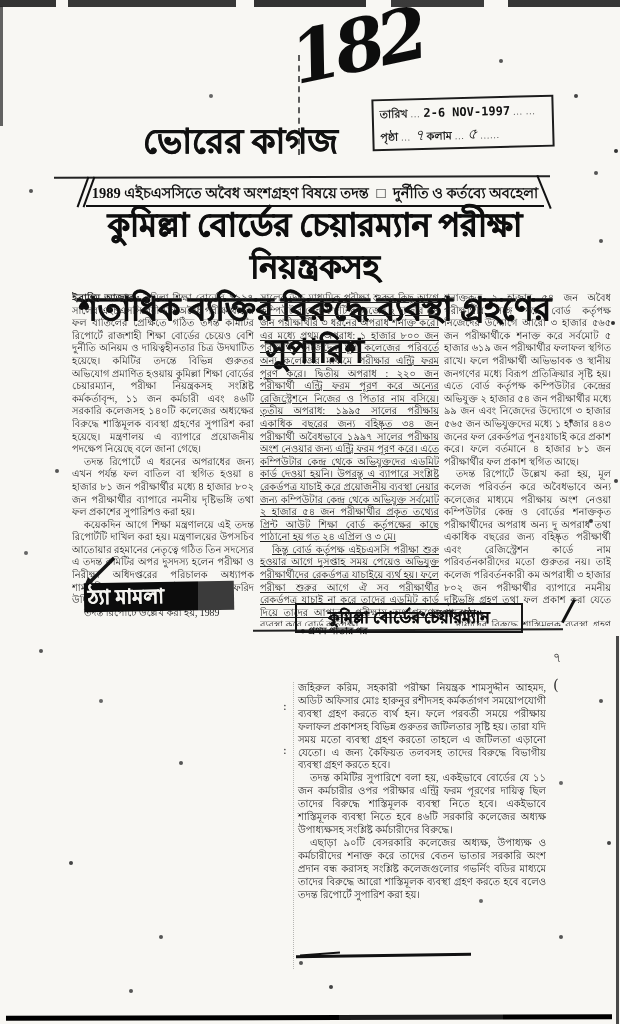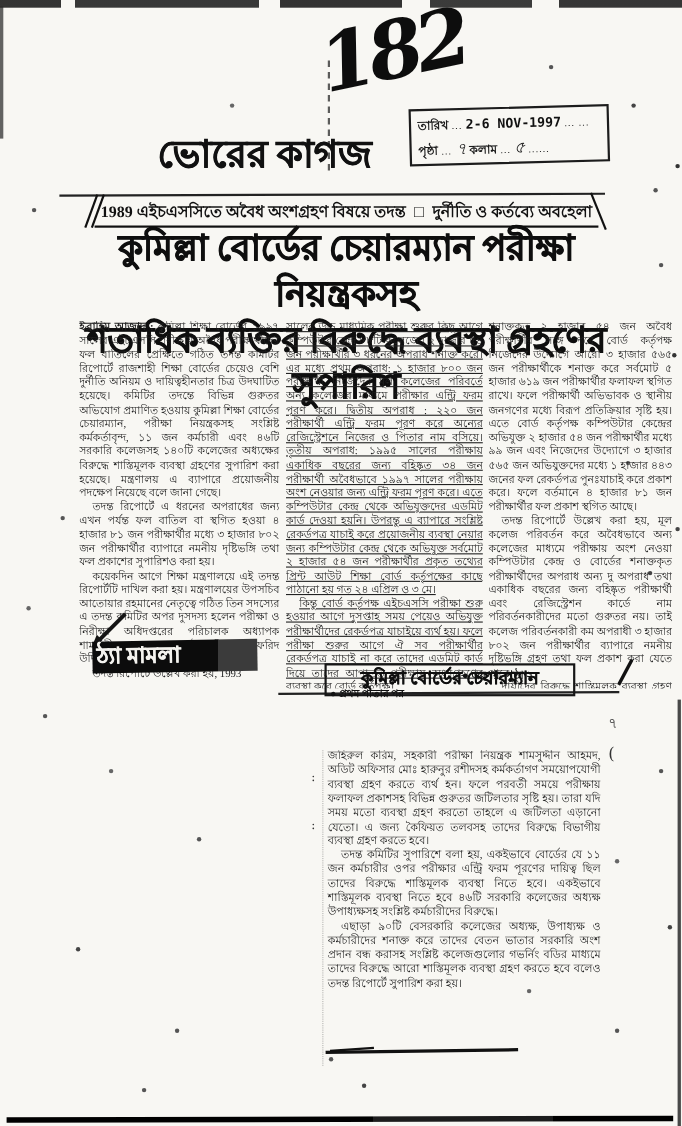--- a/index.html
+++ b/index.html
@@ -166,23 +166,23 @@
   <div class="mark mark-l2"></div>
   <div class="mark mark-r1"></div>
 
   <h1 class="headline">
     <span>কুমিল্লা বোর্ডের চেয়ারম্যান পরীক্ষা নিয়ন্ত্রকসহ</span><br>
     <span>শতাধিক ব্যক্তির বিরুদ্ধে ব্যবস্থা গ্রহণের সুপারিশ</span>
   </h1>
 
   <div class="col col-1">
     <p class="first"><b class="byline">ইব্রাহিম আজাদ : </b><span>কুমিল্লা শিক্ষা বোর্ডের ১৯৯৭ সালের এইচএসসি পরীক্ষায় অবৈধ পরীক্ষার্থীদের ফল বাতিলের প্রেক্ষিতে গঠিত তদন্ত কমিটির রিপোর্টে রাজশাহী শিক্ষা বোর্ডের চেয়েও বেশি দুর্নীতি অনিয়ম ও দায়িত্বহীনতার চিত্র উদঘাটিত হয়েছে। কমিটির তদন্তে বিভিন্ন গুরুতর অভিযোগ প্রমাণিত হওয়ায় কুমিল্লা শিক্ষা বোর্ডের চেয়ারম্যান, পরীক্ষা নিয়ন্ত্রকসহ সংশ্লিষ্ট কর্মকর্তাবৃন্দ, ১১ জন কর্মচারী এবং ৪৬টি সরকারি কলেজসহ ১৪০টি কলেজের অধ্যক্ষের বিরুদ্ধে শাস্তিমূলক ব্যবস্থা গ্রহণের সুপারিশ করা হয়েছে। মন্ত্রণালয় এ ব্যাপারে প্রয়োজনীয় পদক্ষেপ নিয়েছে বলে জানা গেছে।</span></p>
-    <p>তদন্ত রিপোর্টে এ ধরনের অপরাধের জন্য এখন পর্যন্ত ফল বাতিল বা স্থগিত হওয়া ৪ হাজার ৮১ জন পরীক্ষার্থীর মধ্যে ৩ হাজার ৮০২ জন পরীক্ষার্থীর ব্যাপারে নমনীয় দৃষ্টিভঙ্গি তথা ফল প্রকাশের সুপারিশও করা হয়।</p>
+    <p>তদন্ত রিপোর্টে এ ধরনের অপরাধের জন্য এখন পর্যন্ত ফল বাতিল বা স্থগিত হওয়া ৪ হাজার ৮১ জন পরীক্ষার্থীর মধ্যে 8 হাজার ৮০২ জন পরীক্ষার্থীর ব্যাপারে নমনীয় দৃষ্টিভঙ্গি তথা ফল প্রকাশের সুপারিশও করা হয়।</p>
     <p>কয়েকদিন আগে শিক্ষা মন্ত্রণালয়ে এই তদন্ত রিপোর্টটি দাখিল করা হয়। মন্ত্রণালয়ের উপসচিব আতোয়ার রহমানের নেতৃত্বে গঠিত তিন সদস্যের এ তদন্ত কমিটির অপর দুসদস্য হলেন পরীক্ষা ও নিরীক্ষা অধিদপ্তরের পরিচালক অধ্যাপক শামসুদ্দীন আহমেদ ও উপপরিচালক ফরিদ উদ্দিন আহমদ।</p>
-    <p>তদন্ত রিপোর্টে উল্লেখ করা হয়, 1993</p>
+    <p>তদন্ত রিপোর্টে উল্লেখ করা হয়, 1989</p>
   </div>
   <div class="col col-2">
     <p class="first">সালের উচ্চ মাধ্যমিক পরীক্ষা শুরুর কিছু আগে কম্পিউটার কেন্দ্র ৮৮টি কলেজের ২ হাজার ৫৪ জন পরীক্ষার্থীর ৩ ধরনের অপরাধ শনাক্ত করে। এর মধ্যে প্রথম অপরাধ: ১ হাজার ৮০০ জন পরীক্ষার্থী নিজেদের মূল কলেজের পরিবর্তে অন্য কলেজের মাধ্যমে পরীক্ষার এন্ট্রি ফরম পূরণ করে। দ্বিতীয় অপরাধ : ২২০ জন পরীক্ষার্থী এন্ট্রি ফরম পূরণ করে অন্যের রেজিস্ট্রেশনে নিজের ও পিতার নাম বসিয়ে। তৃতীয় অপরাধ: ১৯৯৫ সালের পরীক্ষায় একাধিক বছরের জন্য বহিষ্কৃত ৩৪ জন পরীক্ষার্থী অবৈধভাবে ১৯৯৭ সালের পরীক্ষায় অংশ নেওয়ার জন্য এন্ট্রি ফরম পূরণ করে। এতে কম্পিউটার কেন্দ্র থেকে অভিযুক্তদের এডমিট কার্ড দেওয়া হয়নি। উপরন্তু এ ব্যাপারে সংশ্লিষ্ট রেকর্ডপত্র যাচাই করে প্রয়োজনীয় ব্যবস্থা নেয়ার জন্য কম্পিউটার কেন্দ্র থেকে অভিযুক্ত সর্বমোট ২ হাজার ৫৪ জন পরীক্ষার্থীর প্রকৃত তথ্যের প্রিন্ট আউট শিক্ষা বোর্ড কর্তৃপক্ষের কাছে পাঠানো হয় গত ২৪ এপ্রিল ও ৩ মে।</p>
     <p>কিন্তু বোর্ড কর্তৃপক্ষ এইচএসসি পরীক্ষা শুরু হওয়ার আগে দুসপ্তাহ সময় পেয়েও অভিযুক্ত পরীক্ষার্থীদের রেকর্ডপত্র যাচাইয়ে ব্যর্থ হয়। ফলে পরীক্ষা শুরুর আগে ঐ সব পরীক্ষার্থীর রেকর্ডপত্র যাচাই না করে তাদের এডমিট কার্ড দিয়ে তাদের আপাতত পরীক্ষায় অংশগ্রহণের ব্যবস্থা করে বোর্ড কর্তৃপক্ষ।</p>
 
   </div>
   <div class="col col-3">
     <p class="first">শনাক্তকৃত ২ হাজার ৫৪ জন অবৈধ পরীক্ষার্থীর সঙ্গে পরে বোর্ড কর্তৃপক্ষ নিজেদের উদ্যোগে আরো ৩ হাজার ৫৬৫ জন পরীক্ষার্থীকে শনাক্ত করে সর্বমোট ৫ হাজার ৬১৯ জন পরীক্ষার্থীর ফলাফল স্থগিত রাখে। ফলে পরীক্ষার্থী অভিভাবক ও স্থানীয় জনগণের মধ্যে বিরূপ প্রতিক্রিয়ার সৃষ্টি হয়। এতে বোর্ড কর্তৃপক্ষ কম্পিউটার কেন্দ্রের অভিযুক্ত ২ হাজার ৫৪ জন পরীক্ষার্থীর মধ্যে ৯৯ জন এবং নিজেদের উদ্যোগে ৩ হাজার ৫৬৫ জন অভিযুক্তদের মধ্যে ১ হাজার ৪৪৩ জনের ফল রেকর্ডপত্র পুনঃযাচাই করে প্রকাশ করে। ফলে বর্তমানে ৪ হাজার ৮১ জন পরীক্ষার্থীর ফল প্রকাশ স্থগিত আছে।</p>
     <p>তদন্ত রিপোর্টে উল্লেখ করা হয়, মূল কলেজ পরিবর্তন করে অবৈধভাবে অন্য কলেজের মাধ্যমে পরীক্ষায় অংশ নেওয়া কম্পিউটার কেন্দ্র ও বোর্ডের শনাক্তকৃত পরীক্ষার্থীদের অপরাধ অন্য দু অপরাধ তথা একাধিক বছরের জন্য বহিষ্কৃত পরীক্ষার্থী এবং রেজিস্ট্রেশন কার্ডে নাম পরিবর্তনকারীদের মতো গুরুতর নয়। তাই কলেজ পরিবর্তনকারী কম অপরাধী ৩ হাজার ৮০২ জন পরীক্ষার্থীর ব্যাপারে নমনীয় দৃষ্টিভঙ্গি গ্রহণ তথা ফল প্রকাশ করা যেতে পারে।</p>
     <p>দায়ীদের বিরুদ্ধে শাস্তিমূলক ব্যবস্থা গ্রহণ সম্পর্কে রিপোর্টে বলা হয়, কুমিল্লা শিক্ষা বোর্ডের চেয়ারম্যান ড. আবদুর রহমান, পরীক্ষা নিয়ন্ত্রক মোঃ আবদুর রহিম সরকার, উপপরীক্ষা নিয়ন্ত্রক</p>

